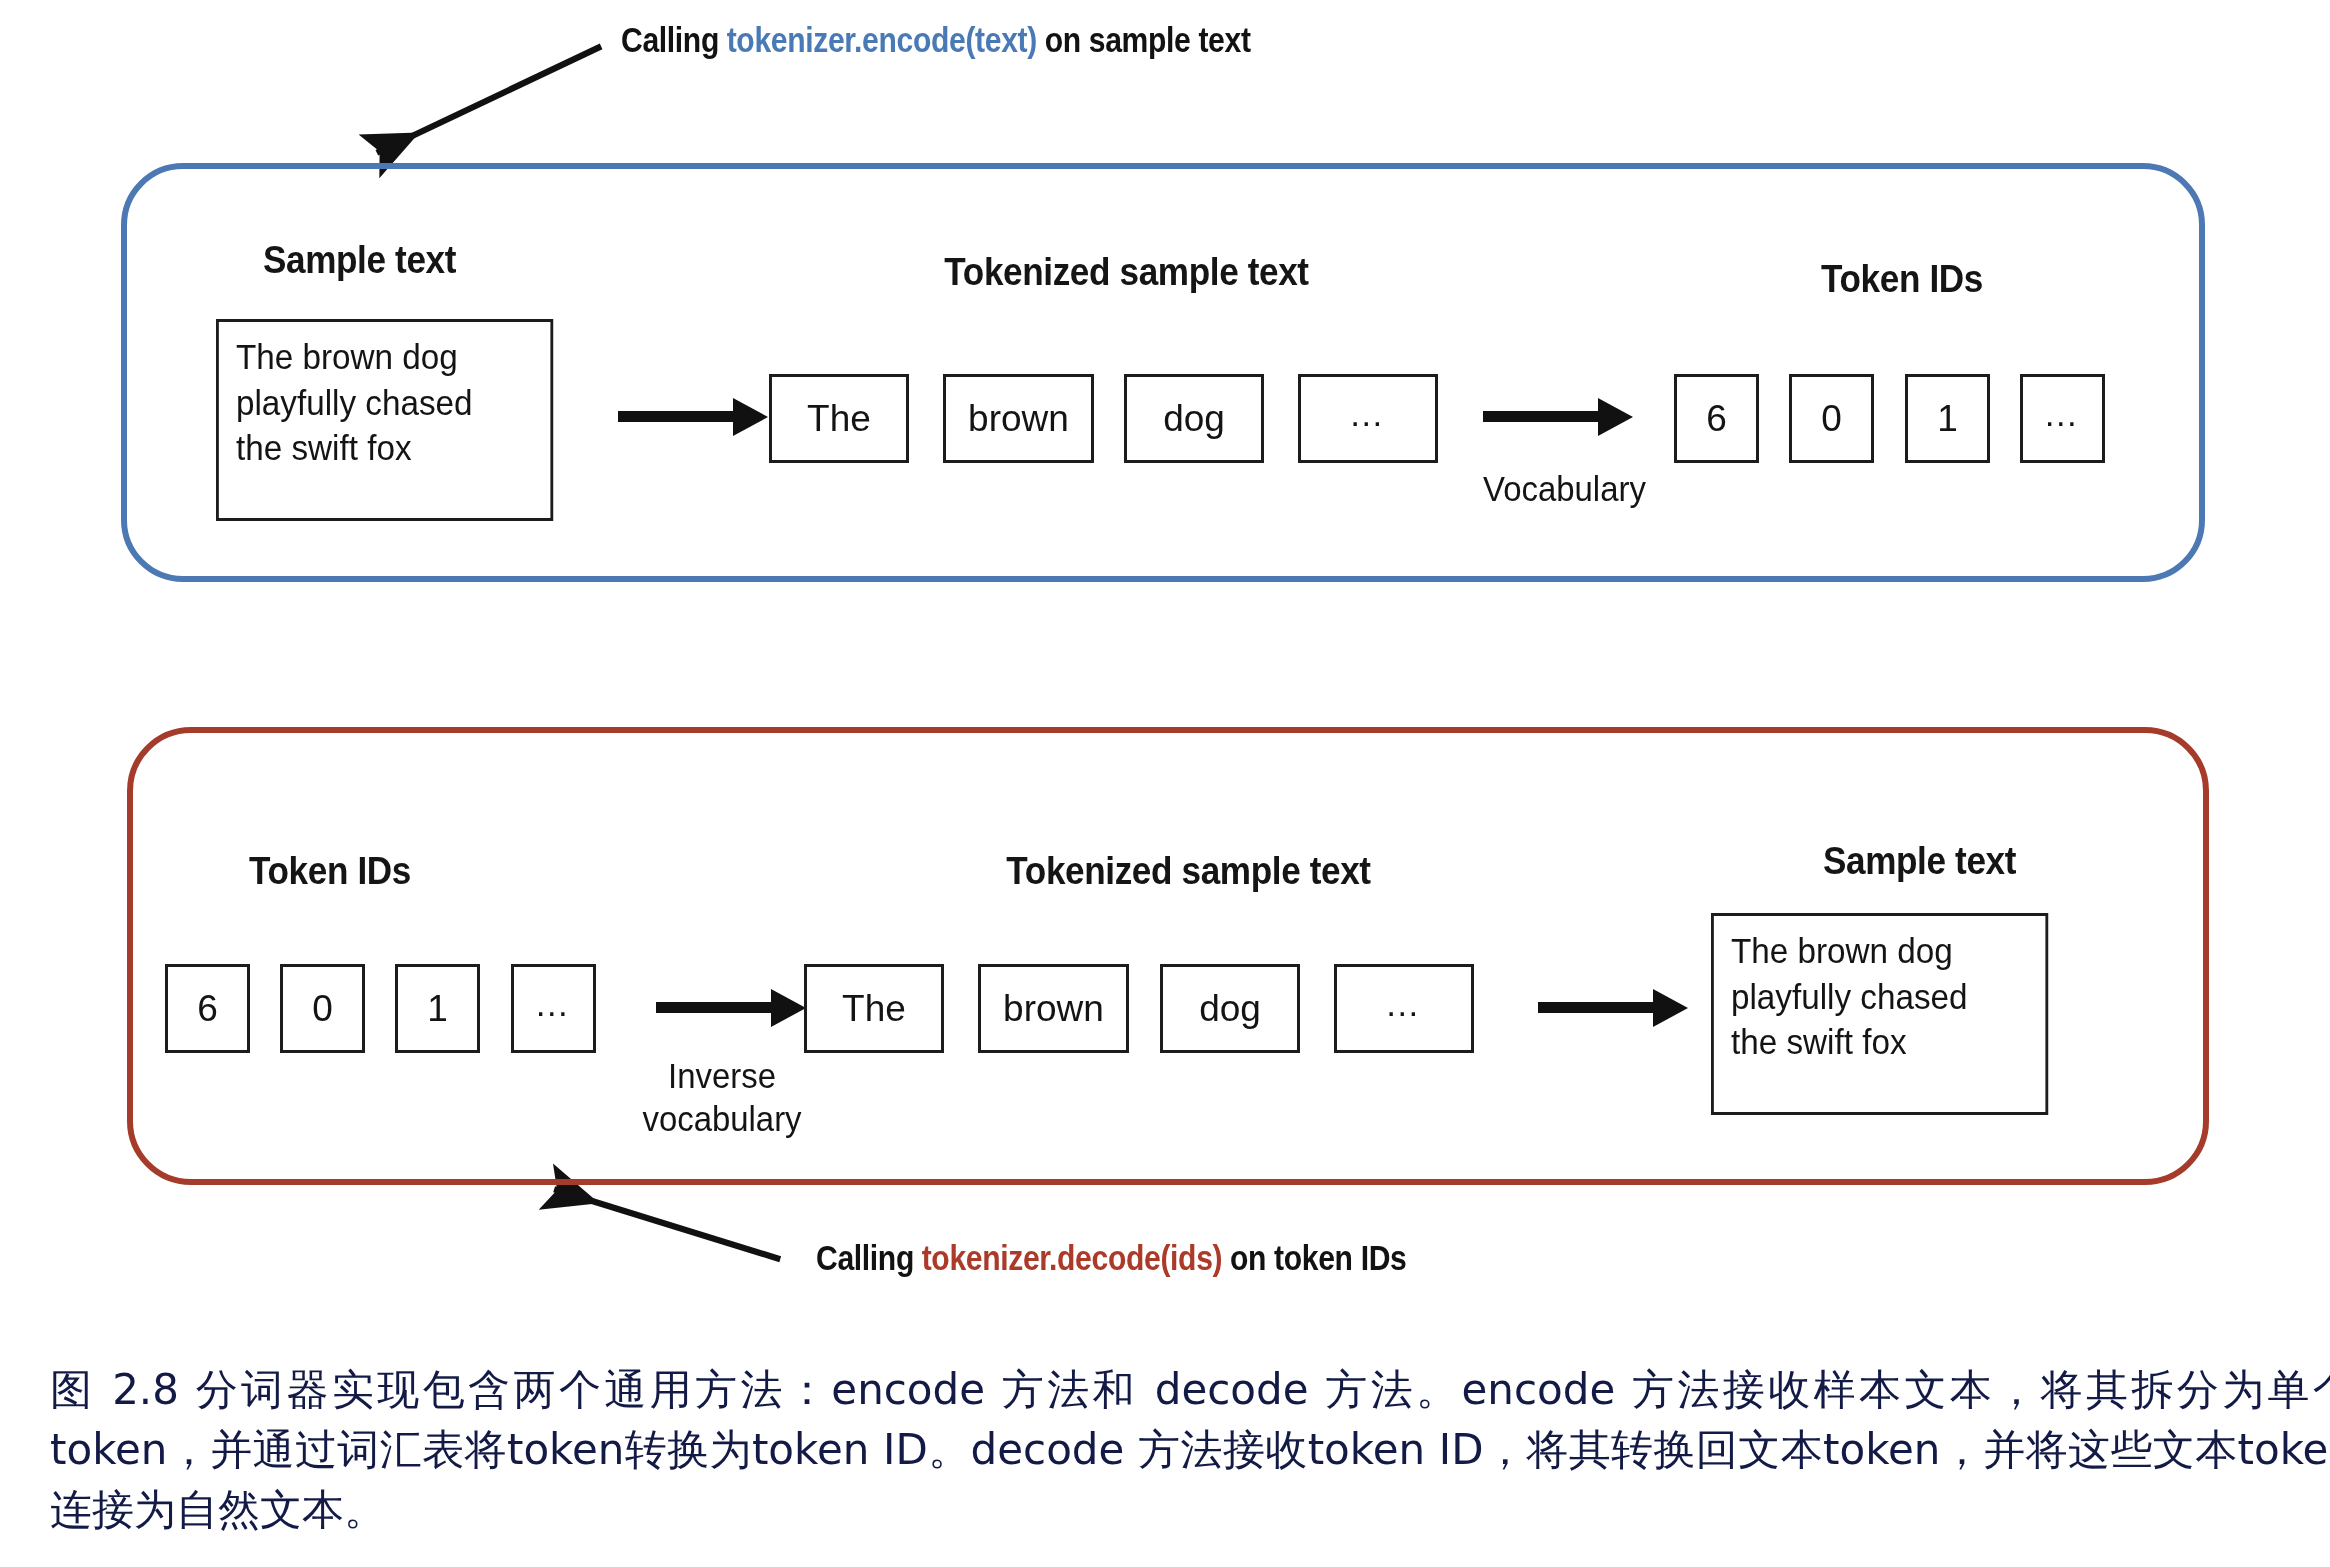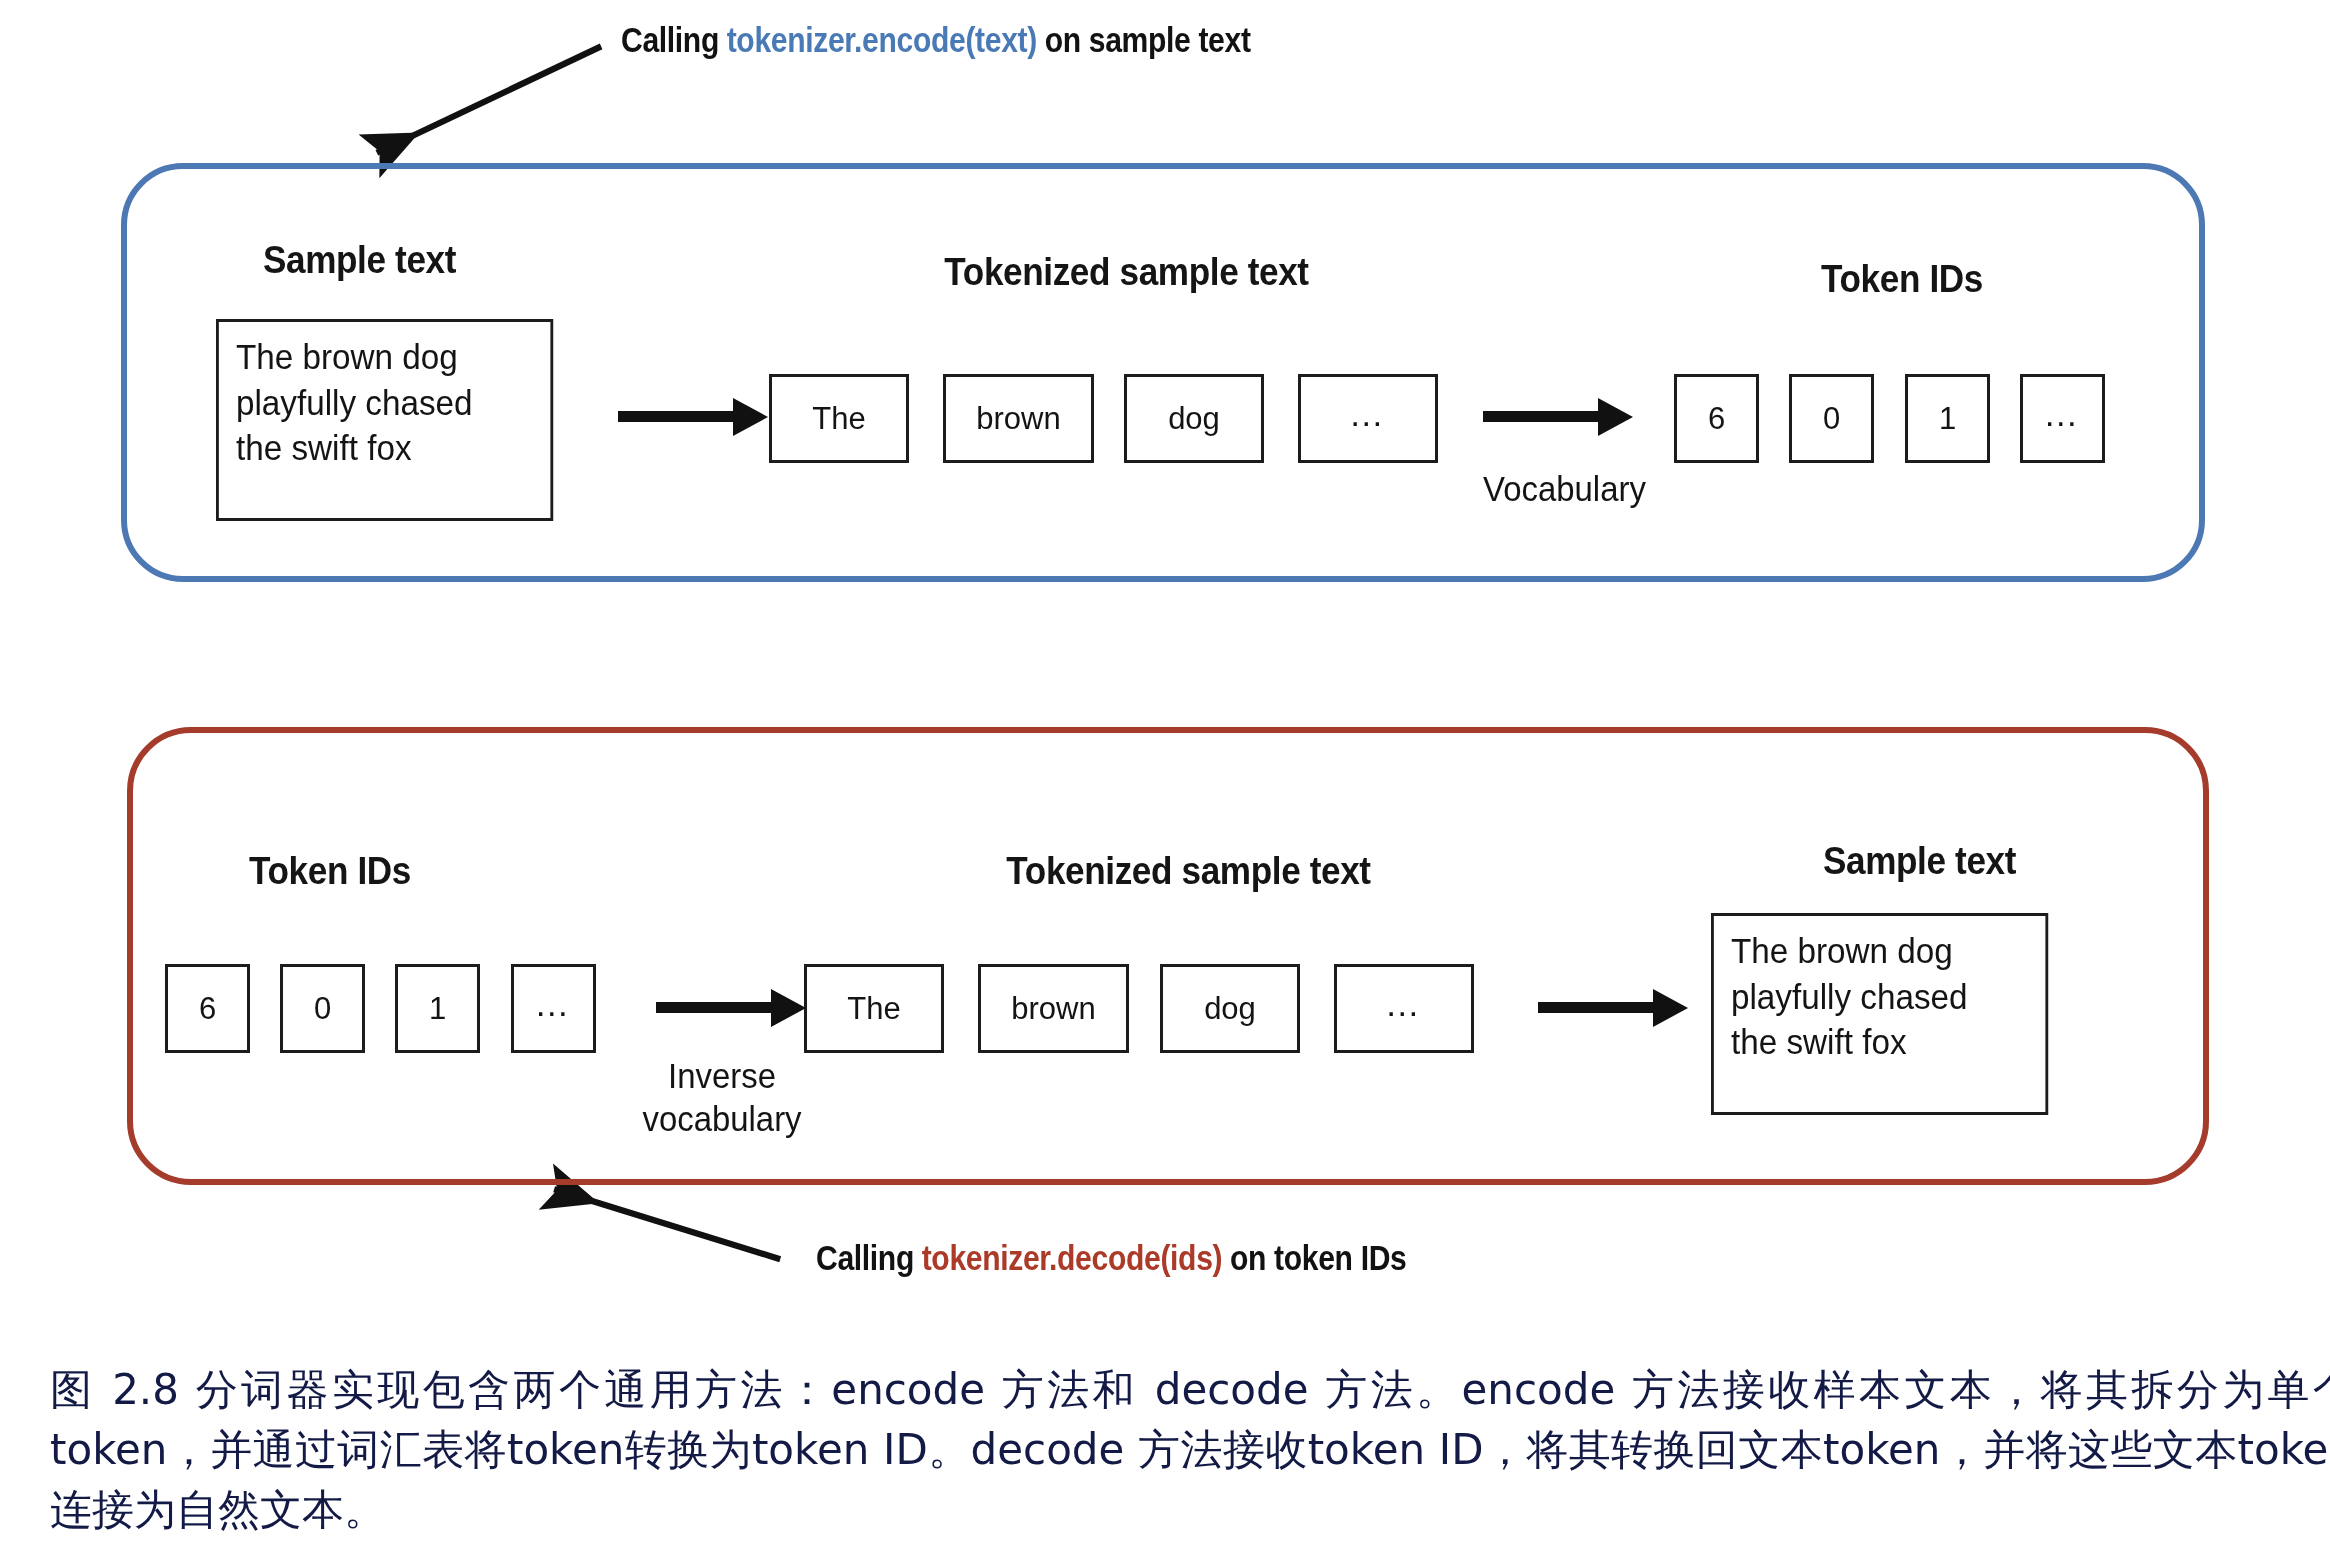--- a/index.html
+++ b/index.html
@@ -92,21 +92,21 @@
   
   .cell {
     position: absolute;
     box-sizing: border-box;
     border: 3.5px solid #1c1c1c;
     background: #fff;
     display: flex;
     align-items: center;
     justify-content: center;
     color: #141414;
-    font-size: 31px;
+    font-size: 37px;
     line-height: 1;
     font-family: "Liberation Sans", "DejaVu Sans", sans-serif;
     white-space: nowrap;
   }
   .cell.dots { font-size: 35px; letter-spacing: 3.5px; padding-bottom: 10.6px; }
 
   
   .arrow-h {
     position: absolute;
     height: 0;

